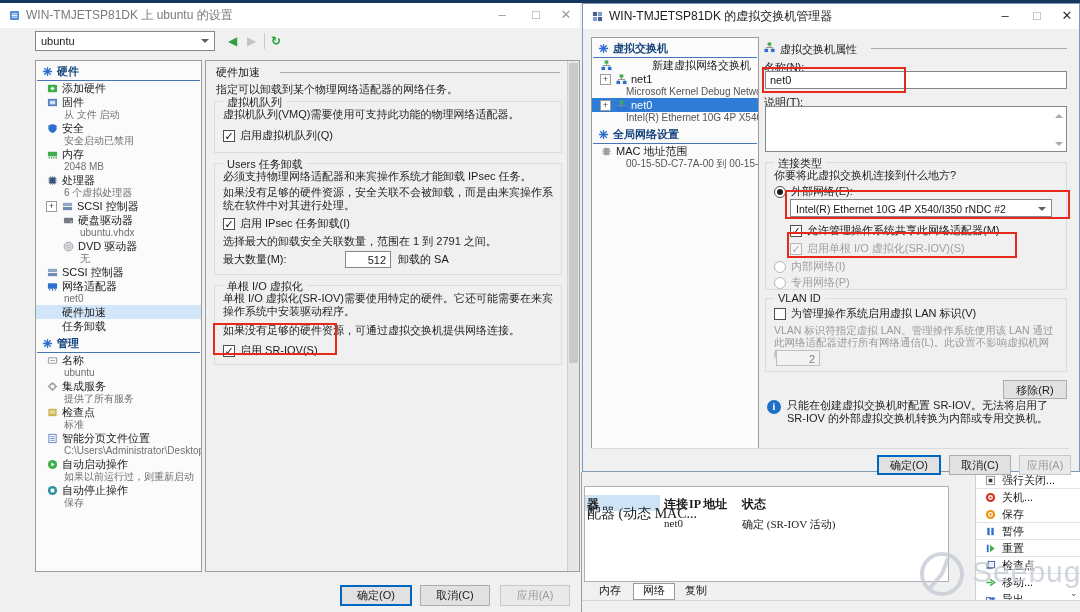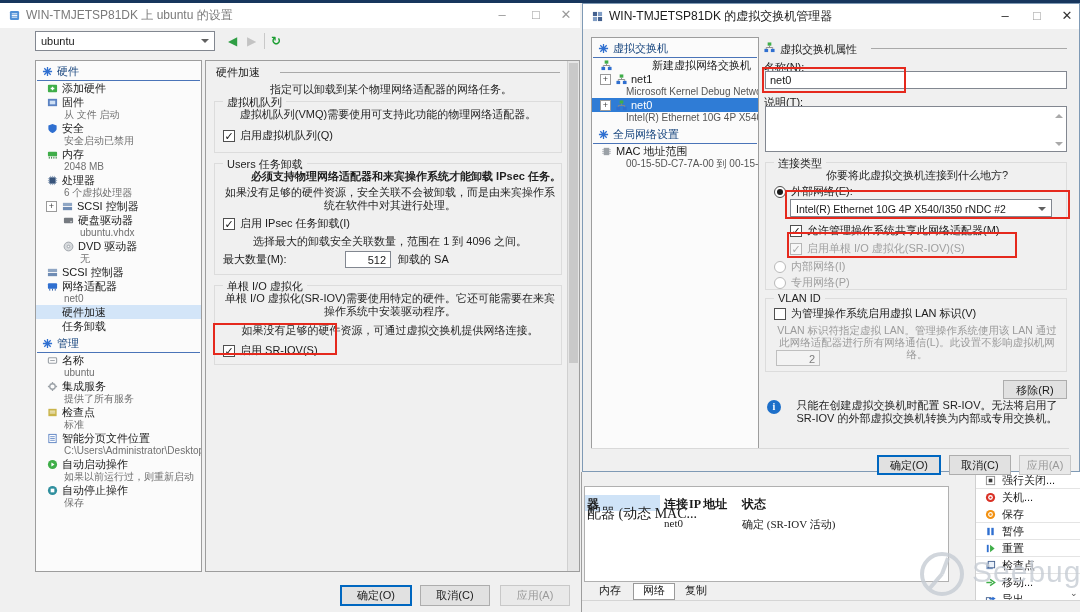--- a/index.html
+++ b/index.html
@@ -10,21 +10,21 @@
   .topstrip{position:absolute;left:0;top:0;width:1080px;height:3px;background:var(--titlestrip,#17365d);}
   
   .window{position:absolute;background:#f0f0f0;}
   .titlebar{position:absolute;left:0;top:0;right:0;height:25px;background:#fff;display:flex;align-items:center;padding-left:8px;box-sizing:border-box;}
   .titlebar .t-title{margin-left:6px;font-size:12px;}
   .inactive-title{color:#7a7a7a;}
   .capbtn{position:absolute;top:0;width:28px;height:24px;text-align:center;line-height:24px;font-size:13px;color:#9a9a9a;}
   .capbtn.dark{color:#333;}
   .panelbox{position:absolute;background:#fbfbfb;border:1px solid #9d9d9d;overflow:hidden;}
   
-  .sb-hdr{display:flex;align-items:center;gap:4px;font-weight:normal;color:var(--navy,#17457e);
+  .sb-hdr{display:flex;align-items:center;gap:4px;font-weight:bold;color:var(--navy,#17457e);
           border-bottom:1px solid #4a74b8;padding:3px 2px 1px 4px;margin:0 1px;}
   .sb-item{display:flex;align-items:center;gap:4px;height:13px;line-height:13px;white-space:nowrap;overflow:hidden;padding-top:1px;}
   .sb-item.sel{background:#d3e5f8;}
   .sb-sub{height:12px;line-height:11px;font-size:10px;color:#707070;white-space:nowrap;overflow:hidden;}
   .tr-item.sel{background:var(--selblue,#2f7cd6);}
   .tr-item.sel .lbl{color:#fff;}
   .expander{display:inline-block;width:9px;height:9px;border:1px solid #9a9a9a;background:#fff;color:#444;
             font-size:9px;line-height:8px;text-align:center;flex:0 0 9px;}
   .ic{display:inline-flex;width:12px;height:12px;flex:0 0 12px;align-items:center;justify-content:center;}
   .ic svg{display:block;}
@@ -40,21 +40,21 @@
   .cb{display:inline-block;width:12px;height:12px;border:1px solid #4f4f4f;background:#fff;font-size:11px;
       line-height:11px;text-align:center;color:#111;flex:0 0 12px;box-sizing:border-box;}
   .cb.dis{border-color:#b5b5b5;color:#a9a9a9;background:#f7f7f7;}
   .rad{display:inline-block;width:12px;height:12px;border:1px solid #4f4f4f;border-radius:50%;background:#fff;position:relative;flex:0 0 12px;box-sizing:border-box;}
   .rad.on::after{content:"";position:absolute;left:2px;top:2px;width:6px;height:6px;border-radius:50%;background:#1a1a1a;}
   .rad.dis{border-color:#b9b9b9;}
   .ctl-row{position:absolute;display:flex;align-items:center;gap:5px;white-space:nowrap;}
   .ctl-row .dis-lbl{color:#a0a0a0;}
   .groupbox{position:absolute;border:1px solid #dcdcdc;box-sizing:border-box;}
   .gb-legend{position:absolute;top:-7px;left:8px;background:#f0f0f0;padding:0 4px;color:#222;}
-  .desc{position:absolute;line-height:13px;color:#1f1f1f;text-align:center;}
+  .desc{position:absolute;line-height:13px;color:#1f1f1f;}
   .gray-desc{color:#9a9a9a;}
   .hline{position:absolute;border-top:1px solid #a9a9a9;height:0;}
   .scrolltrack{position:absolute;background:#e6e6e6;border-left:1px solid #d0d0d0;}
   .scrollthumb{position:absolute;left:1px;right:1px;background:#c9c9c9;}
   .info-ic{position:absolute;width:14px;height:14px;border-radius:50%;background:#1d6fc9;color:#fff;
            font-size:10px;font-weight:bold;text-align:center;line-height:14px;font-family:"Liberation Serif",serif;}
   .anno{position:absolute;border:2px solid var(--annred,#e5291d);z-index:40;}
   
   .serif{font-family:"Liberation Serif","DejaVu Serif",serif;}
   .tblcell{position:absolute;white-space:nowrap;}
@@ -288,27 +288,27 @@
         <span class="gb-legend">虚拟机队列</span>
         <div class="desc" style="left:8px;top:6px;width:330px;">虚拟机队列(VMQ)需要使用可支持此功能的物理网络适配器。</div>
         <div class="ctl-row" style="left:8px;top:26px;">
           <span class="cb">✓</span>
           <span>启用虚拟机队列(Q)</span>
         </div>
       </div>
 
       <div class="groupbox" style="left:8px;top:102px;width:348px;height:112px;">
         <span class="gb-legend">Users 任务卸载</span>
-        <div class="desc" style="left:24px;top:6px;width:334px;font-weight:bold;">必须支持物理网络适配器和来宾操作系统才能卸载 IPsec 任务。</div>
+        <div class="desc" style="left:8px;top:6px;width:334px;">必须支持物理网络适配器和来宾操作系统才能卸载 IPsec 任务。</div>
         <div class="desc" style="left:8px;top:22px;width:334px;">如果没有足够的硬件资源，安全关联不会被卸载，而是由来宾操作系统在软件中对其进行处理。</div>
         <div class="ctl-row" style="left:8px;top:52px;">
           <span class="cb">✓</span>
           <span>启用 IPsec 任务卸载(I)</span>
         </div>
-        <div class="desc" style="left:8px;top:71px;width:334px;">选择最大的卸载安全关联数量，范围在 1 到 4096 之间。</div>
+        <div class="desc" style="left:8px;top:71px;width:334px;">选择最大的卸载安全关联数量，范围在 1 到 2791 之间。</div>
         <div class="ctl-row" style="left:8px;top:88px;">
           <span>最大数量(M):</span>
         </div>
         <div class="input" style="left:130px;top:87px;width:46px;height:17px;text-align:right;">512</div>
         <div class="ctl-row" style="left:183px;top:88px;">
           <span>卸载的 SA</span>
         </div>
       </div>
 
       <div class="groupbox" style="left:8px;top:224px;width:348px;height:80px;">

